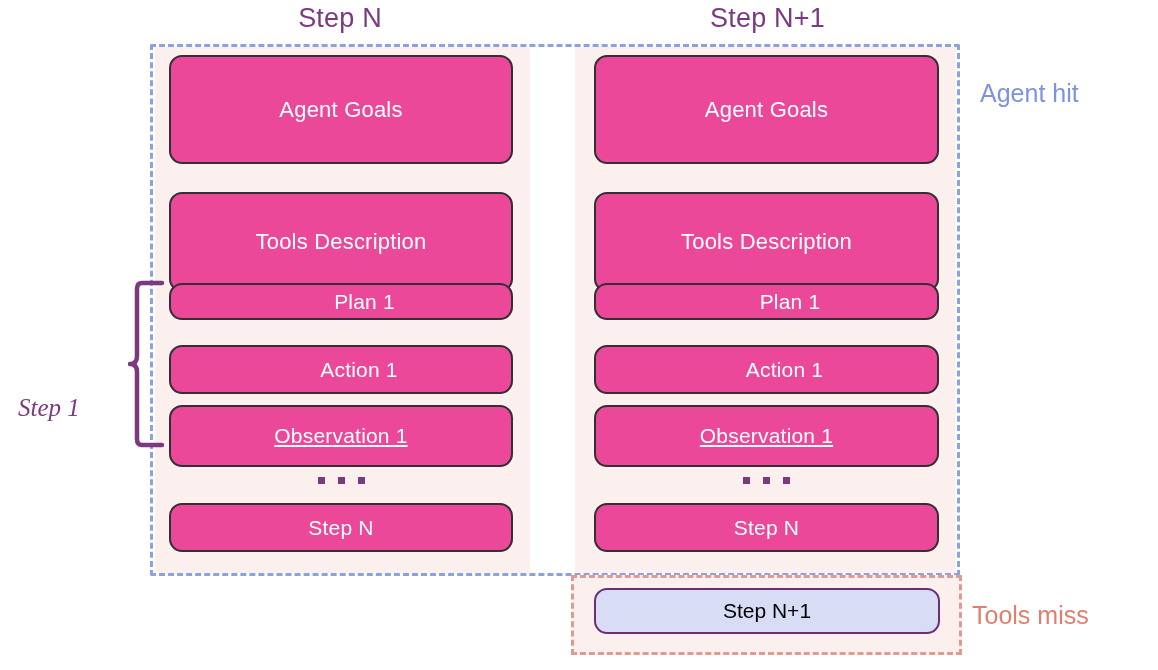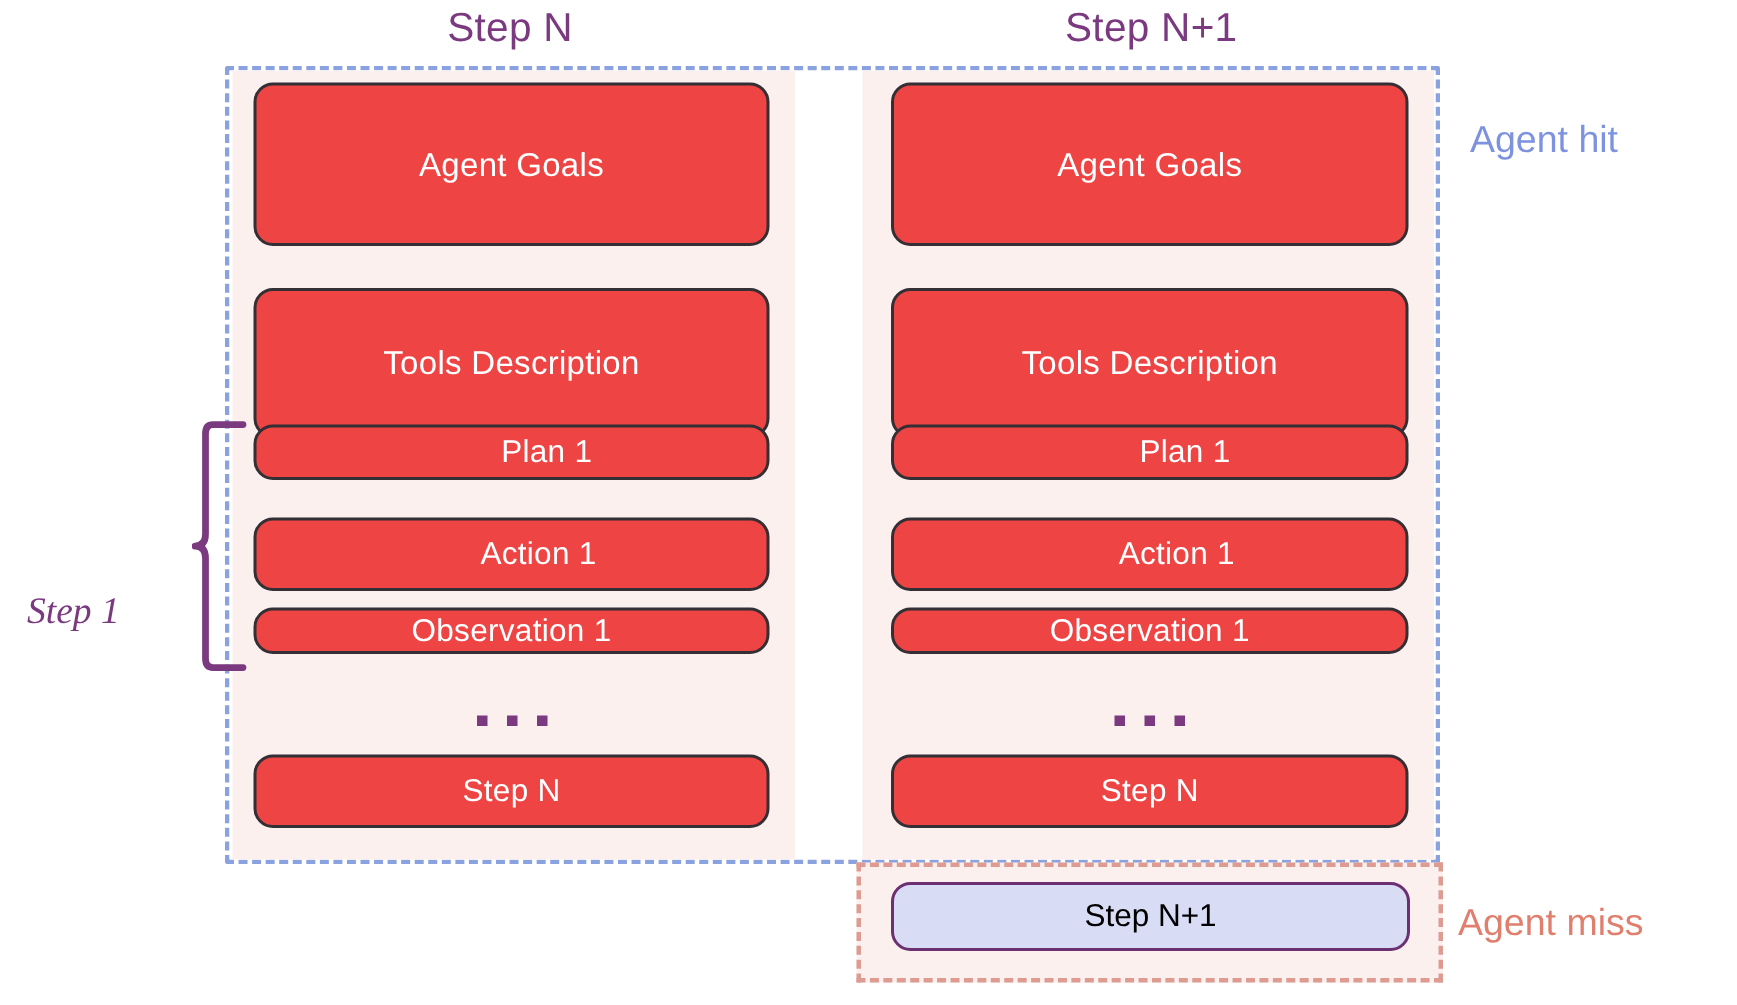--- a/index.html
+++ b/index.html
@@ -50,21 +50,21 @@
     position: absolute;
     background: #FBF0EE;
     box-sizing: border-box;
   }
   #column-step-n  { left: 155px; top: 47px; width: 375px; height: 526px; }
   #column-step-n1 { left: 575px; top: 47px; width: 381px; height: 526px; }
 
   
   .pblock {
     position: absolute;
-    background: #ef4444;
+    background: #ec4899;
     border: 2.5px solid #332F34;
     border-radius: 13px;
     box-sizing: border-box;
     color: #FFFFFF;
     display: flex;
     align-items: center;
     justify-content: center;
     font-size: 21px;
     font-weight: 400;
     letter-spacing: 0.2px;
@@ -74,21 +74,21 @@
 
   
   .c1 { left: 169px; width: 344px; }
   
   .c2 { left: 594px; width: 345px; }
 
   .r-goals { top: 55px;  height: 109px; }
   .r-tools { top: 172px; height: 100px; margin-top: 20px; }
   .r-plan  { top: 283px; height: 37px; padding-left: 47px; }
   .r-act   { top: 345px; height: 49px; padding-left: 36px; }
-  .r-obs   { top: 405px; height: 31px; }
+  .r-obs   { top: 405px; height: 62px; text-decoration: underline; }
   .r-stepn { top: 503px; height: 49px; }
 
   
   .ellipsis {
     position: absolute;
     top: 466px;
     height: 28px;
     display: flex;
     align-items: center;
     justify-content: center;
@@ -200,15 +200,15 @@
 
   <svg id="brace-step1" viewBox="0 0 40 168">
     <path d="M 34 3 L 14 3 Q 9 3 9 9 L 9 76 Q 9 84 2 84 Q 9 84 9 92 L 9 159 Q 9 165 14 165 L 34 165" fill="none" stroke="#7B3A80" stroke-width="4.5" stroke-linecap="round" stroke-linejoin="round"></path>
   </svg>
   <div id="label-step1">Step 1</div>
 
   <div id="cache-miss-box"></div>
   <div id="block-step-n1">Step N+1</div>
 
   <div class="side-label" id="label-cache-hit">Agent hit</div>
-  <div class="side-label" id="label-cache-miss">Agent miss</div>
+  <div class="side-label" id="label-cache-miss">Tools miss</div>
 
 </div>
 
 </body></html>

